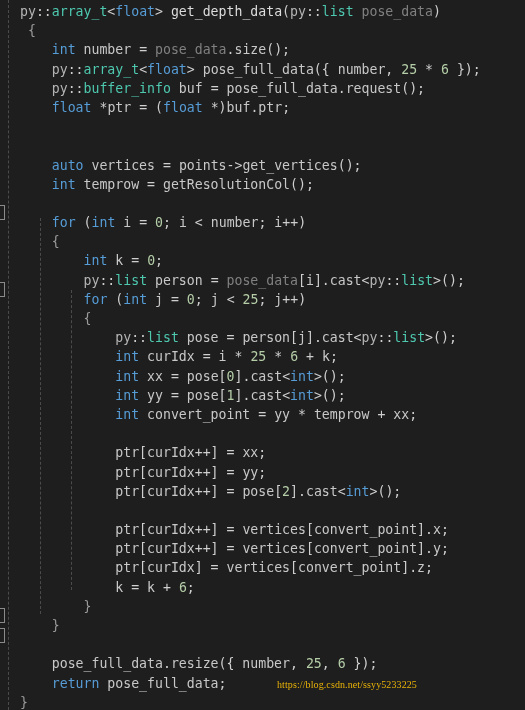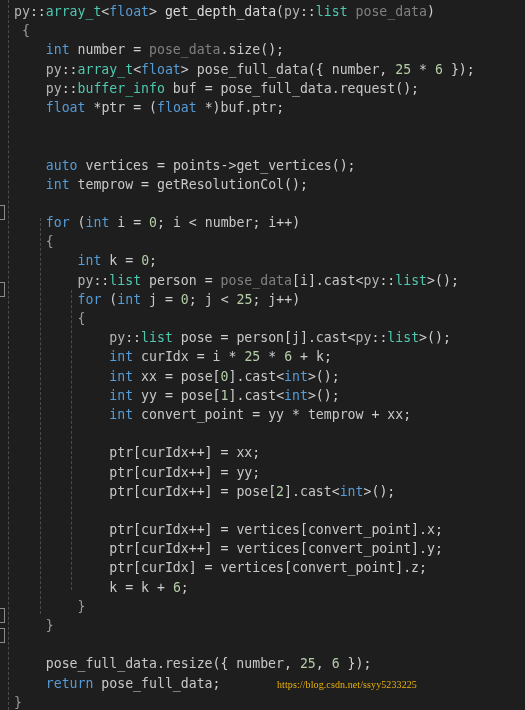--- a/index.html
+++ b/index.html
@@ -55,21 +55,21 @@
     font-size: 13.2px;
     line-height: 19.2px;
     letter-spacing: 0px;
     color: #d4d4d4;
     white-space: pre;
     z-index: 2;
   }
   .ln {
     display: block;
     height: 19.2px;
-    padding-left: 14px;
+    padding-left: 20px;
   }
 
   
   .kw    { color: #569cd6; }   
   .type  { color: #4ec9b0; }   
   .ns    { color: #b4b4b4; }   
   .num   { color: #b5cea8; text-align: right; }   
   .fn    { color: #dcdcdc; }   
   .id    { color: #c8c8c8; }   
   .dim   { color: #808080; }   

